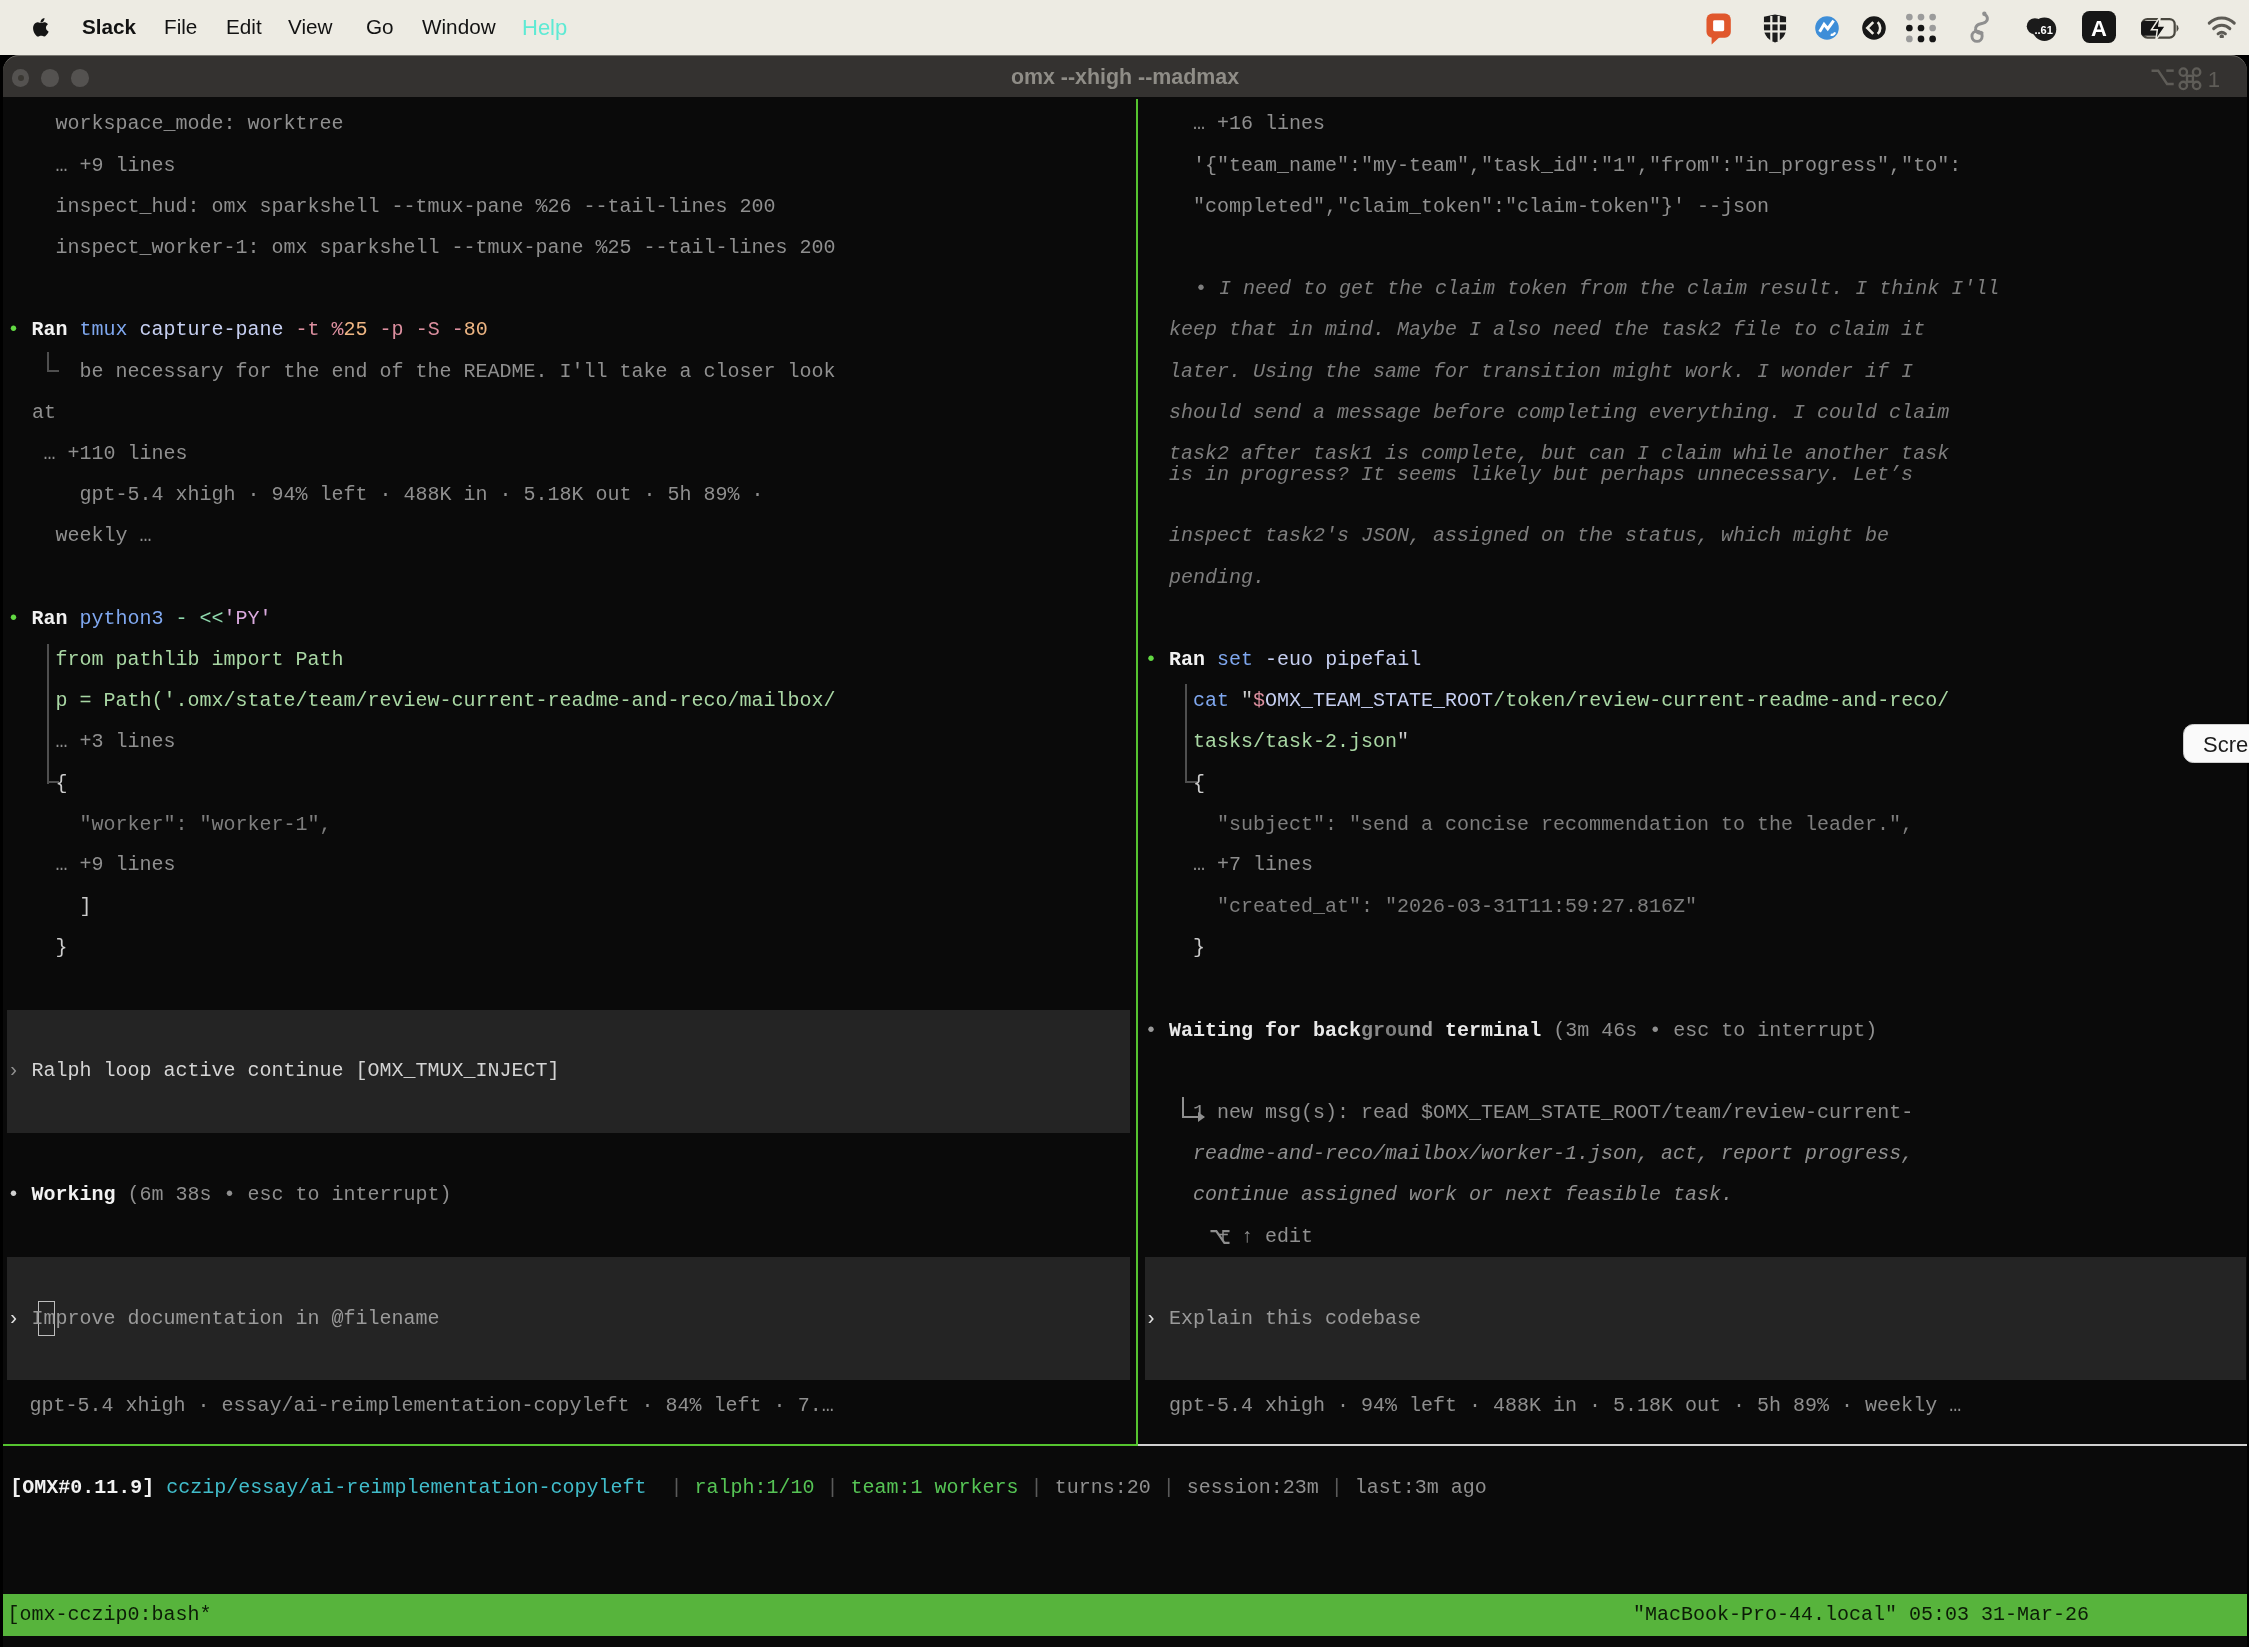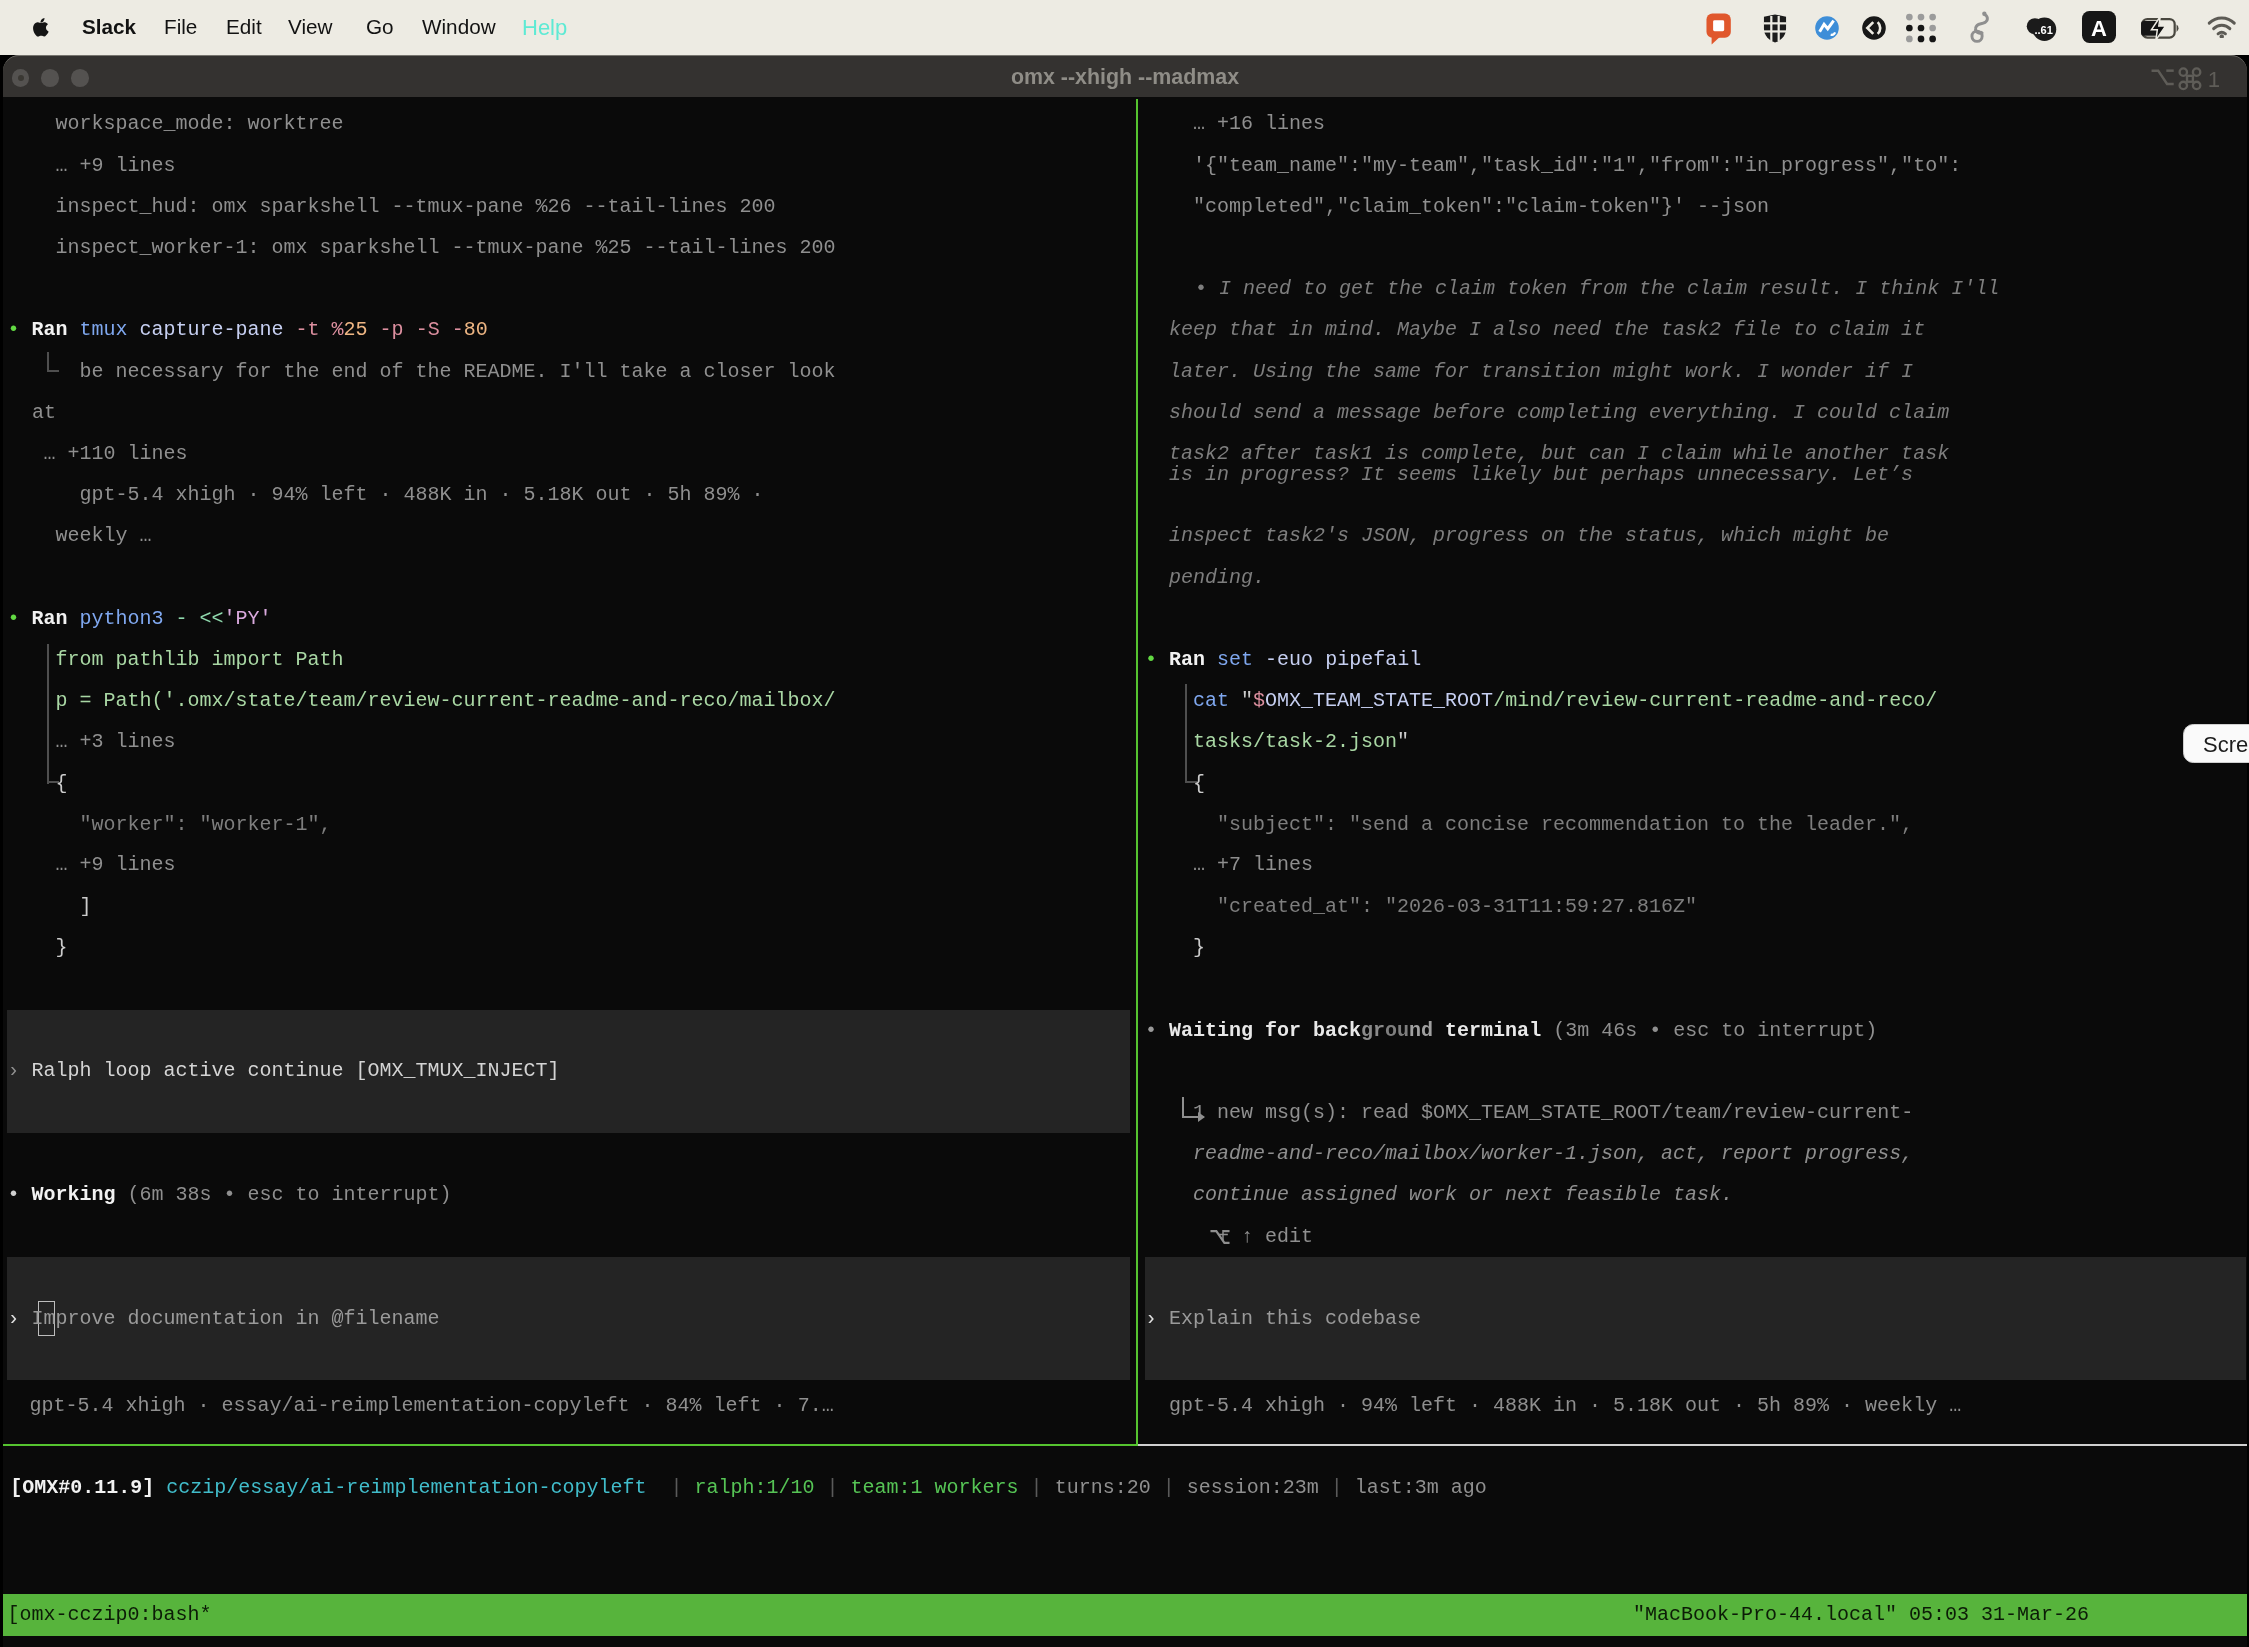--- a/index.html
+++ b/index.html
@@ -166,24 +166,24 @@
 <div class="l" style="left:29.5px;top:1385px"><span style="color:#8f8f8f">gpt-5.4 xhigh · essay/ai-reimplementation-copyleft · 84% left · 7.…</span></div>
 <div class="l" style="left:1145px;top:103px"><span style="color:#8f8f8f">    … +16 lines</span></div>
 <div class="l" style="left:1145px;top:145px"><span style="color:#8f8f8f">    '{"team_name":"my-team","task_id":"1","from":"in_progress","to":</span></div>
 <div class="l" style="left:1145px;top:186px"><span style="color:#8f8f8f">    "completed","claim_token":"claim-token"}' --json</span></div>
 <div class="l" style="left:1195px;top:268px"><span style="color:#7e7e7e">•</span><span style="color:#8f8f8f"> </span><span style="color:#7e7e7e;font-style:italic">I need to get the claim token from the claim result. I think I'll</span></div>
 <div class="l" style="left:1145px;top:309px"><span style="color:#7e7e7e;font-style:italic">  keep that in mind. Maybe I also need the task2 file to claim it</span></div>
 <div class="l" style="left:1145px;top:351px"><span style="color:#7e7e7e;font-style:italic">  later. Using the same for transition might work. I wonder if I</span></div>
 <div class="l" style="left:1145px;top:392px"><span style="color:#7e7e7e;font-style:italic">  should send a message before completing everything. I could claim</span></div>
 <div class="l" style="left:1145px;top:433px"><span style="color:#7e7e7e;font-style:italic">  task2 after task1 is complete, but can I claim while another task</span></div>
 <div class="l" style="left:1145px;top:454px"><span style="color:#7e7e7e;font-style:italic">  is in progress? It seems likely but perhaps unnecessary. Let’s</span></div>
-<div class="l" style="left:1145px;top:515px"><span style="color:#7e7e7e;font-style:italic">  inspect task2's JSON, progress on the status, which might be</span></div>
+<div class="l" style="left:1145px;top:515px"><span style="color:#7e7e7e;font-style:italic">  inspect task2's JSON, assigned on the status, which might be</span></div>
 <div class="l" style="left:1145px;top:557px"><span style="color:#7e7e7e;font-style:italic">  pending.</span></div>
 <div class="l" style="left:1145px;top:639px"><span style="color:#62d943">•</span><span style="color:#8f8f8f"> </span><span style="color:#f2f2f2;font-weight:bold">Ran</span><span style="color:#8f8f8f"> </span><span style="color:#7fa7ee">set</span><span style="color:#8f8f8f"> </span><span style="color:#c6cff1">-euo</span><span style="color:#8f8f8f"> </span><span style="color:#c6cff1">pipefail</span></div>
-<div class="l" style="left:1145px;top:680px"><span style="color:#8f8f8f">    </span><span style="color:#7fa7ee">cat</span><span style="color:#8f8f8f"> </span><span style="color:#cccccc">"</span><span style="color:#dc8f9f">$</span><span style="color:#c6cff1">OMX_TEAM_STATE_ROOT</span><span style="color:#a9d7a4">/mind/review-current-readme-and-reco/</span></div>
+<div class="l" style="left:1145px;top:680px"><span style="color:#8f8f8f">    </span><span style="color:#7fa7ee">cat</span><span style="color:#8f8f8f"> </span><span style="color:#cccccc">"</span><span style="color:#dc8f9f">$</span><span style="color:#c6cff1">OMX_TEAM_STATE_ROOT</span><span style="color:#a9d7a4">/token/review-current-readme-and-reco/</span></div>
 <div class="l" style="left:1145px;top:721px"><span style="color:#8f8f8f">    </span><span style="color:#a9d7a4">tasks/task-2.json</span><span style="color:#cccccc">"</span></div>
 <div class="l" style="left:1145px;top:763px"><span style="color:#cccccc">    {</span></div>
 <div class="l" style="left:1145px;top:804px"><span style="color:#7e7e7e">      "subject": "send a concise recommendation to the leader.",</span></div>
 <div class="l" style="left:1145px;top:844px"><span style="color:#8f8f8f">    … +7 lines</span></div>
 <div class="l" style="left:1145px;top:886px"><span style="color:#7e7e7e">      "created_at": "2026-03-31T11:59:27.816Z"</span></div>
 <div class="l" style="left:1145px;top:927px"><span style="color:#cccccc">    }</span></div>
 <div class="l" style="left:1145px;top:1010px"><span style="color:#9a9a9a">•</span><span style="color:#8f8f8f"> </span><span style="color:#e8e8e8;font-weight:bold">Waiting for back</span><span style="color:#8a8a8a;font-weight:bold">gr</span><span style="color:#7e7e7e;font-weight:bold">ou</span><span style="color:#a0a0a0;font-weight:bold">nd</span><span style="color:#e8e8e8;font-weight:bold"> terminal</span><span style="color:#8f8f8f"> </span><span style="color:#8f8f8f">(3m 46s • esc to interrupt)</span></div>
 <div class="l" style="left:1145px;top:1092px"><span style="color:#8f8f8f">    </span><span style="color:#8f8f8f;">1 new msg(s): read $OMX_TEAM_STATE_ROOT/team/review-current-</span></div>
 <div class="l" style="left:1145px;top:1133px"><span style="color:#8f8f8f">    </span><span style="color:#8f8f8f;font-style:italic">readme-and-reco/mailbox/worker-1.json, act, report progress,</span></div>
 <div class="l" style="left:1145px;top:1174px"><span style="color:#8f8f8f">    </span><span style="color:#8f8f8f;font-style:italic">continue assigned work or next feasible task.</span></div>

